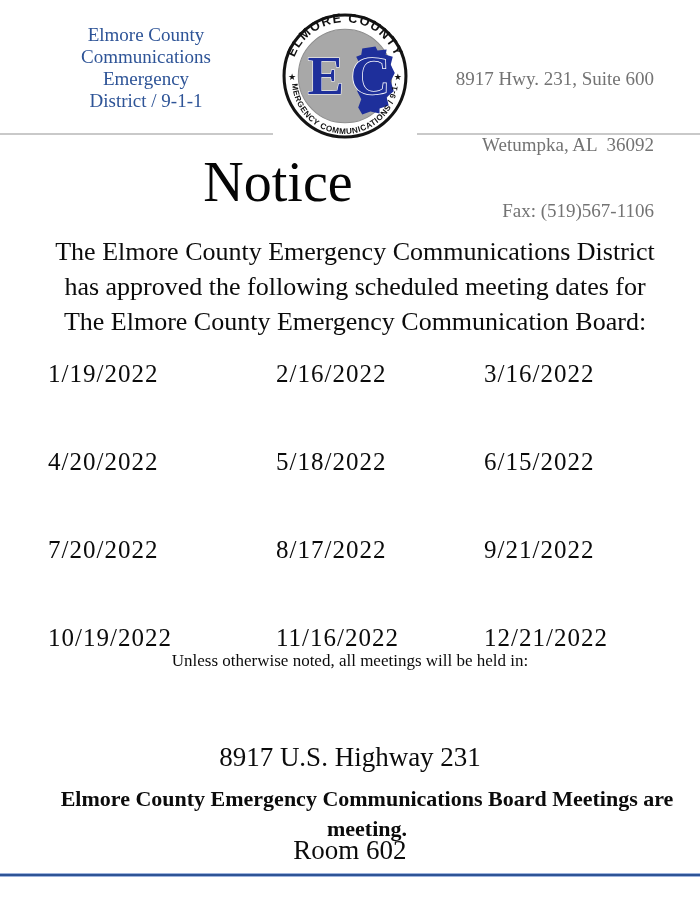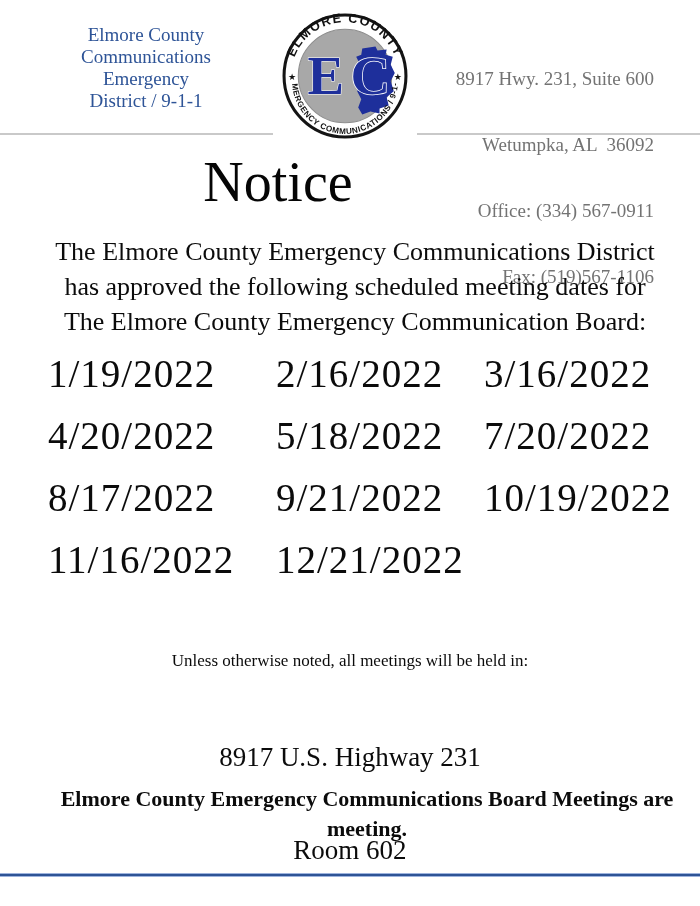--- a/index.html
+++ b/index.html
@@ -43,22 +43,22 @@
   }
   .intro{
     position:absolute;left:5px;top:234px;width:700px;
     text-align:center;
     font-size:26px;line-height:35px;
   }
   .dates{
     position:absolute;left:48px;top:352px;width:630px;
     display:grid;
     grid-template-columns:228px 208px auto;
-    grid-row-gap:30px;row-gap:18px;
-    font-size:39px;line-height:44px;
+    grid-row-gap:30px;row-gap:44px;
+    font-size:25px;line-height:44px;
     letter-spacing:1px;
   }
   .held-note{
     position:absolute;left:0;top:648px;width:700px;
     text-align:center;
     font-size:17px;line-height:26px;
   }
   .venue{
     position:absolute;left:0;top:680px;width:700px;
     text-align:center;
@@ -86,21 +86,20 @@
   <div class="org-name">
     <div>Elmore County</div>
     <div>Communications</div>
     <div>Emergency</div>
     <div>District / 9-1-1</div>
   </div>
 
   <div class="org-address">
     <div>8917 Hwy. 231, Suite 600</div>
     <div>Wetumpka, AL  36092</div>
-    <div>Office: (334) 567-0911</div>
     <div>Fax: (519)567-1106</div>
   </div>
 
   <div class="header-rule"></div>
 
   <div class="logo-box">
     <svg width="128" height="128" viewBox="0 0 126 126">
 
       <circle cx="63" cy="63" r="60" fill="#ffffff" stroke="#141414" stroke-width="3"></circle>
 
@@ -133,20 +132,21 @@
     <div>has approved the following scheduled meeting dates for</div>
     <div>The Elmore County Emergency Communication Board:</div>
   </div>
 
   <div class="dates">
     <div>1/19/2022</div>
     <div>2/16/2022</div>
     <div>3/16/2022</div>
     <div>4/20/2022</div>
     <div>5/18/2022</div>
+    <div>6/15/2022</div>
     <div>7/20/2022</div>
     <div>8/17/2022</div>
     <div>9/21/2022</div>
     <div>10/19/2022</div>
     <div>11/16/2022</div>
     <div>12/21/2022</div>
   </div>
 
   <div class="held-note">Unless otherwise noted, all meetings will be held in:</div>
 

